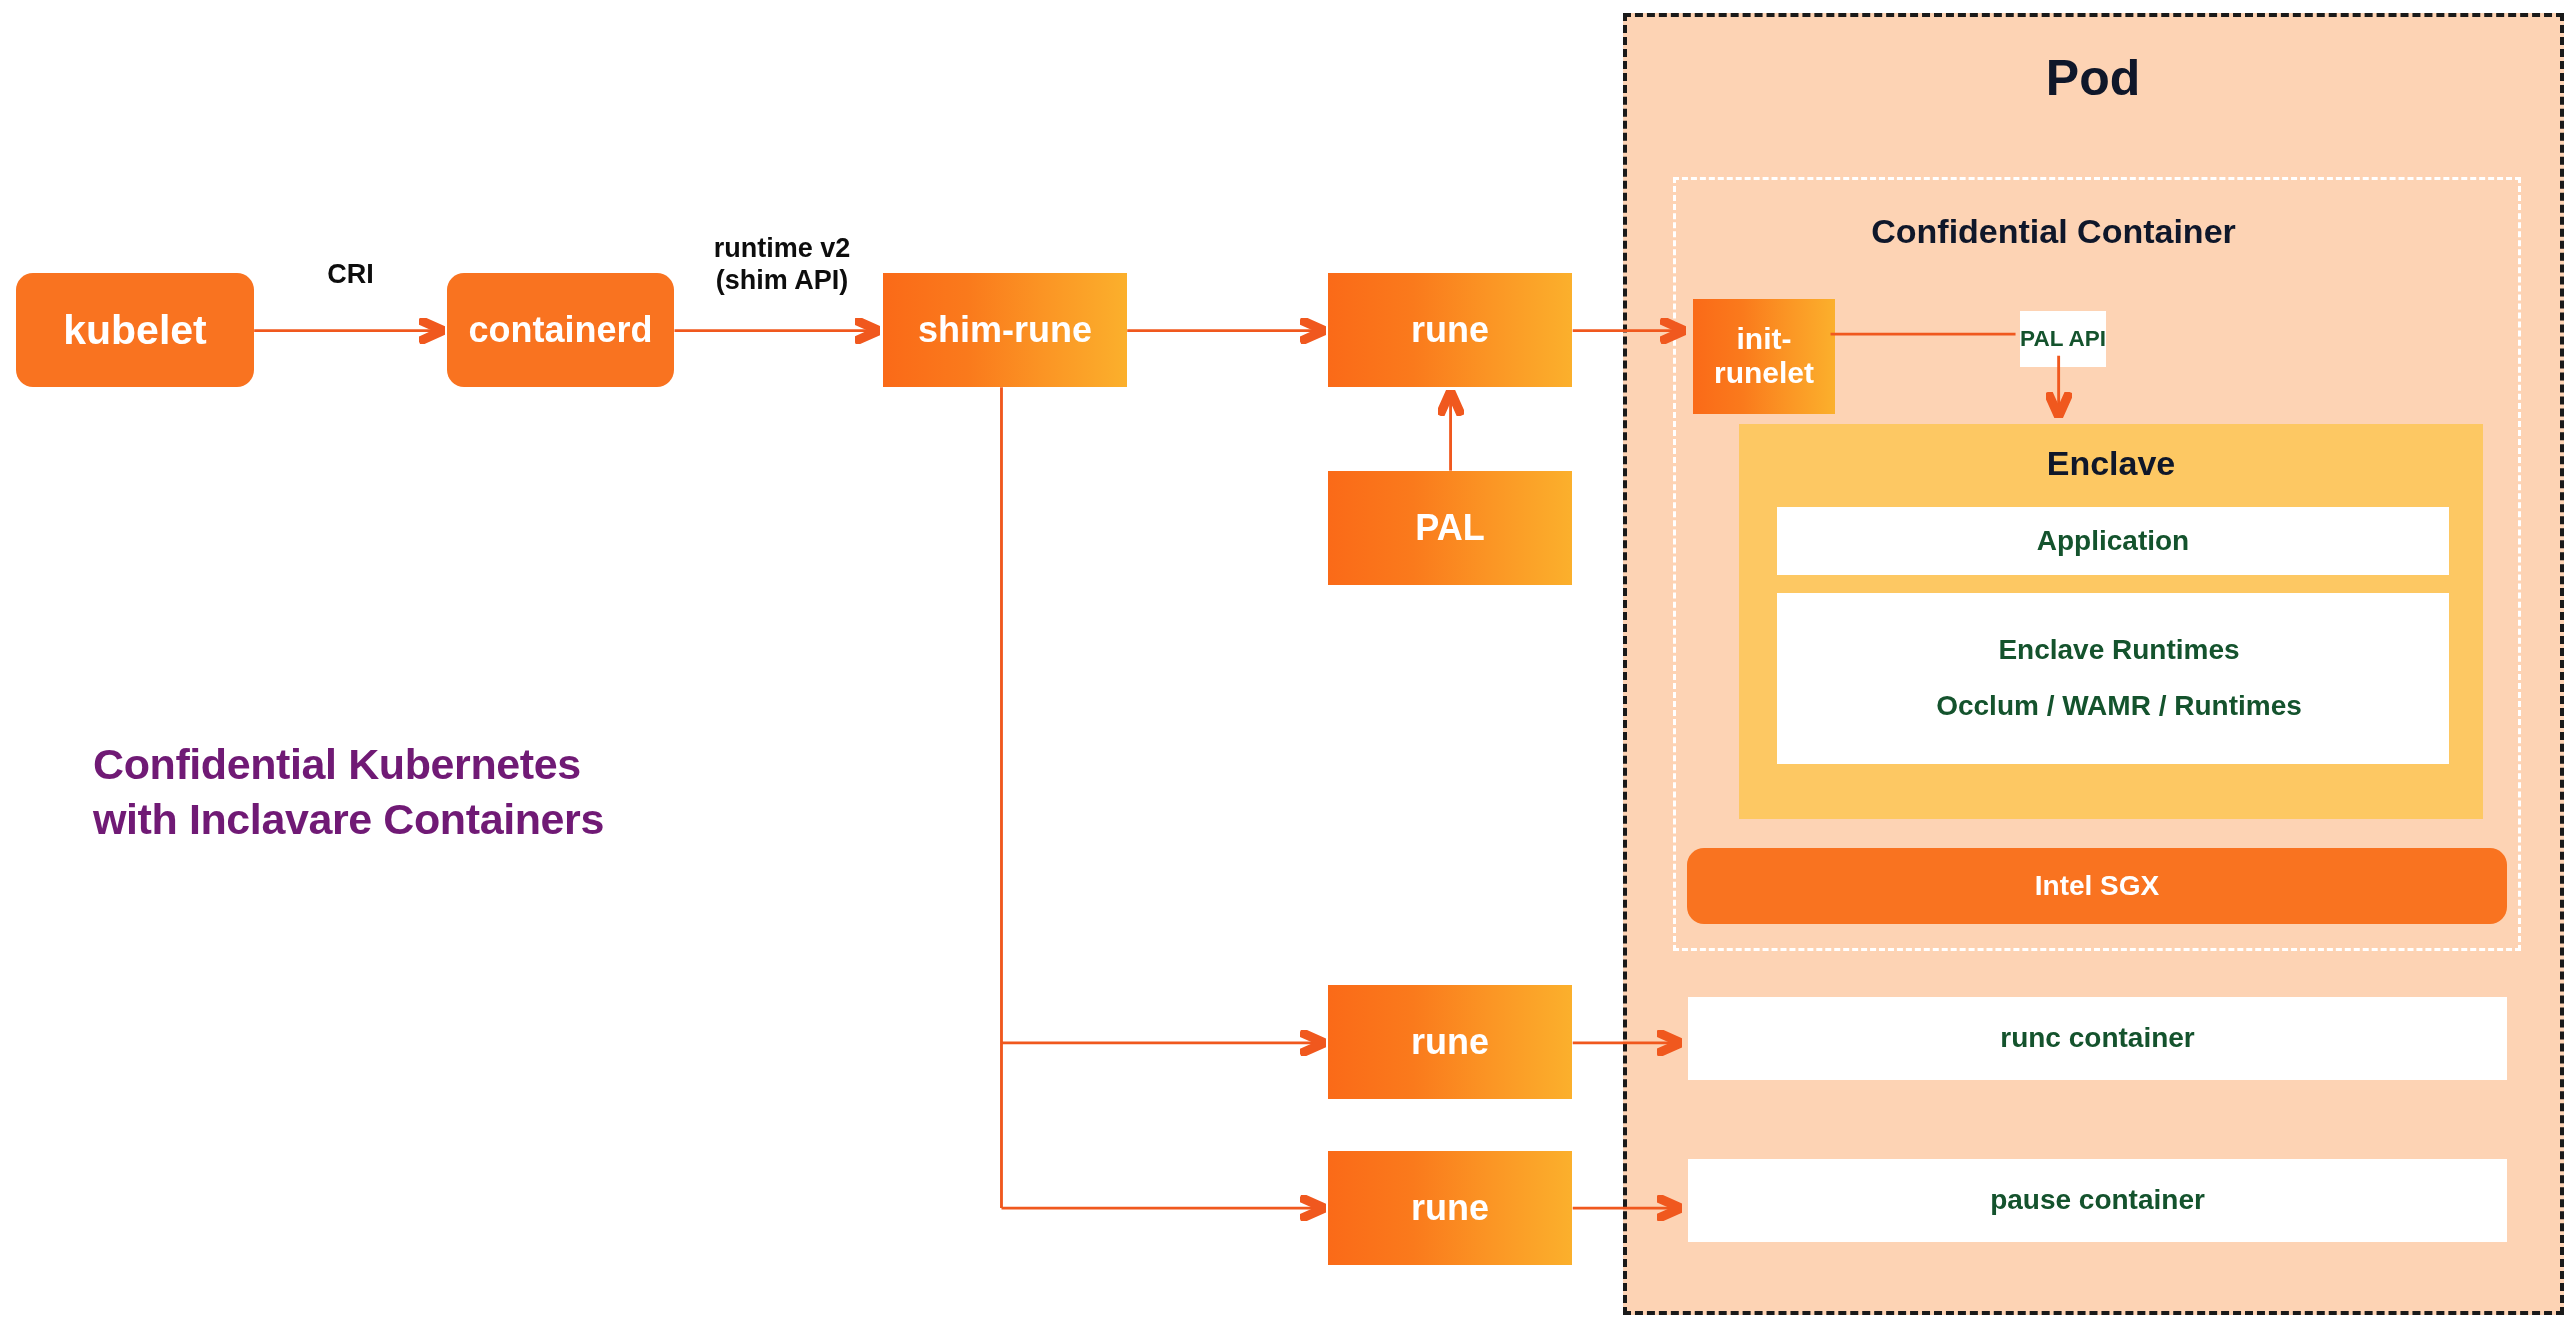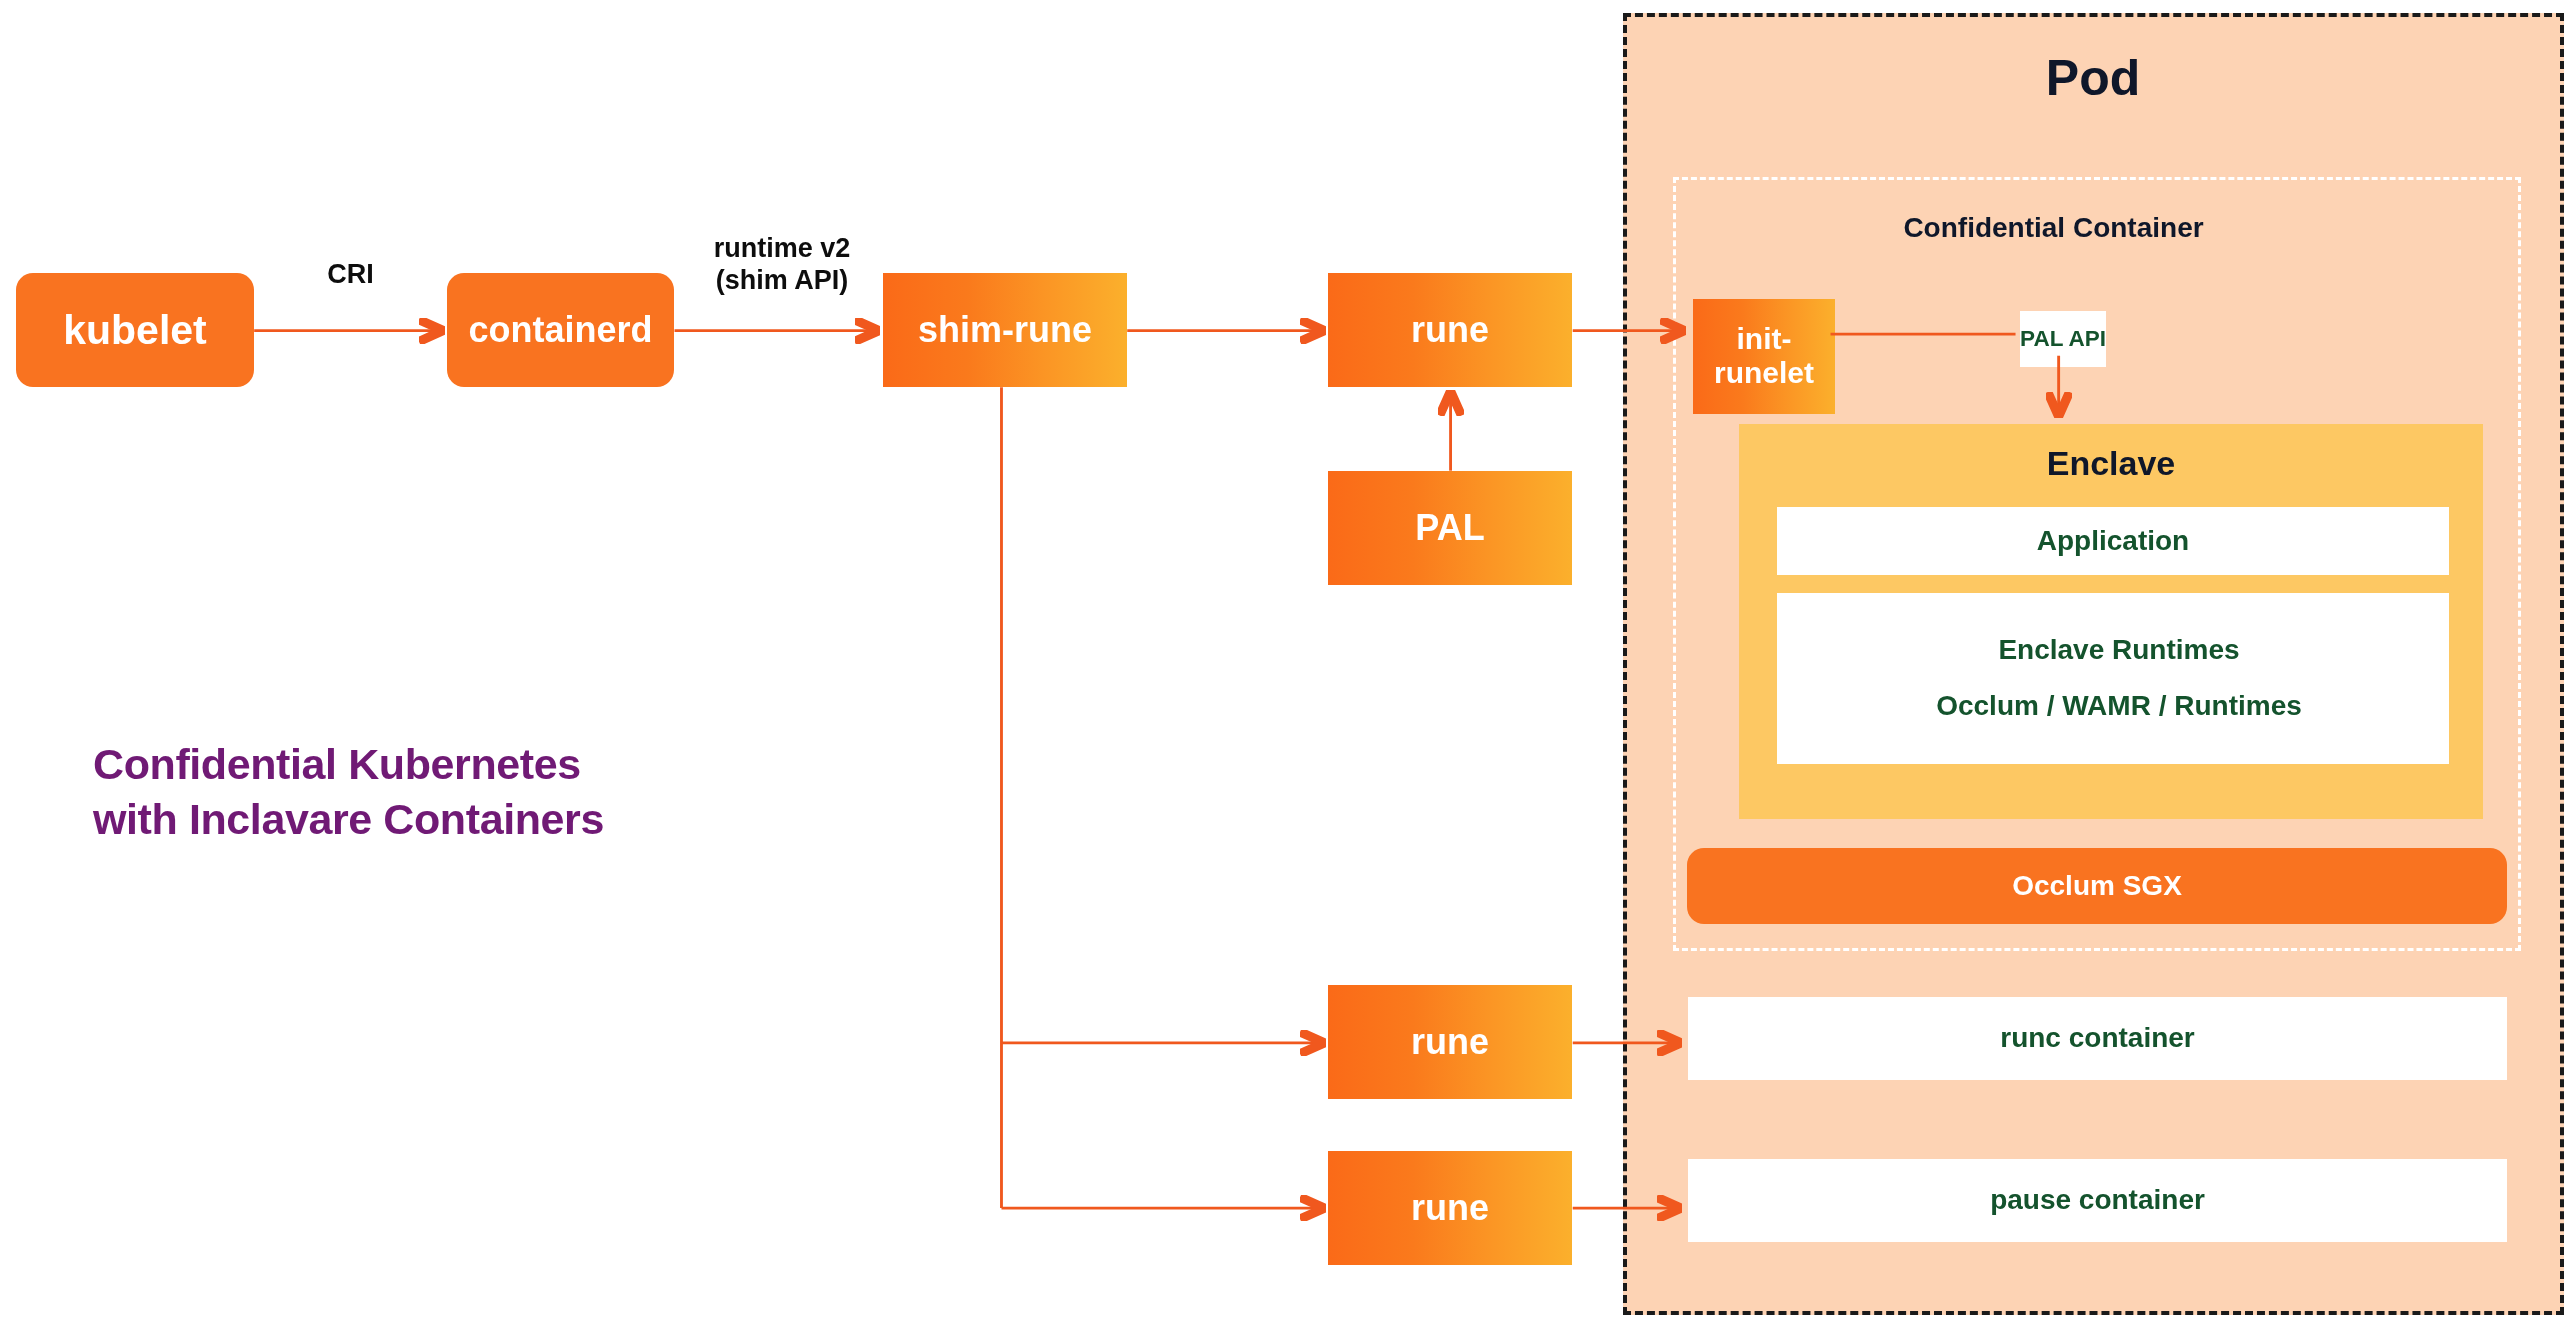--- a/index.html
+++ b/index.html
@@ -125,21 +125,21 @@
 </style>
 </head>
 <body>
 
 <div id="stage">
 
   <div id="pod-region">
     <div class="region-title" style="left:0; top:32px; width:932px; font-size:50px;">Pod</div>
 
     <div id="cc-region" style="left:46px; top:160px; width:848px; height:774px;">
-      <div class="region-title" style="left:0; top:32px; width:755px; font-size:28px;">Confidential Container</div>
+      <div class="region-title" style="left:0; top:32px; width:755px; font-size:34px;">Confidential Container</div>
     </div>
 
     <div class="box node-grad" style="left:66px; top:282px; width:142px; height:115px; font-size:30px;">
       <span>init-runelet</span>
     </div>
 
     <div class="box node-white" style="left:393px; top:294px; width:86px; height:56px; font-size:22.5px;">
       <span>PAL API</span>
     </div>
 
@@ -150,21 +150,21 @@
         <span>Application</span>
       </div>
 
       <div class="box node-white" style="left:38px; top:169px; width:672px; height:171px; flex-direction:column; gap:23.4px; font-size:28px;padding-left:12px;">
         <span>Enclave Runtimes</span>
         <span>Occlum / WAMR / Runtimes</span>
       </div>
     </div>
 
     <div class="box node-solid" style="left:60px; top:831px; width:820px; height:76px; font-size:28px;">
-      <span>Occlum SGX</span>
+      <span>Intel SGX</span>
     </div>
 
     <div class="box node-white" style="left:61px; top:980px; width:819px; height:83px; font-size:28px;">
       <span>runc container</span>
     </div>
 
     <div class="box node-white" style="left:61px; top:1142px; width:819px; height:83px; font-size:28px;">
       <span>pause container</span>
     </div>
   </div>

